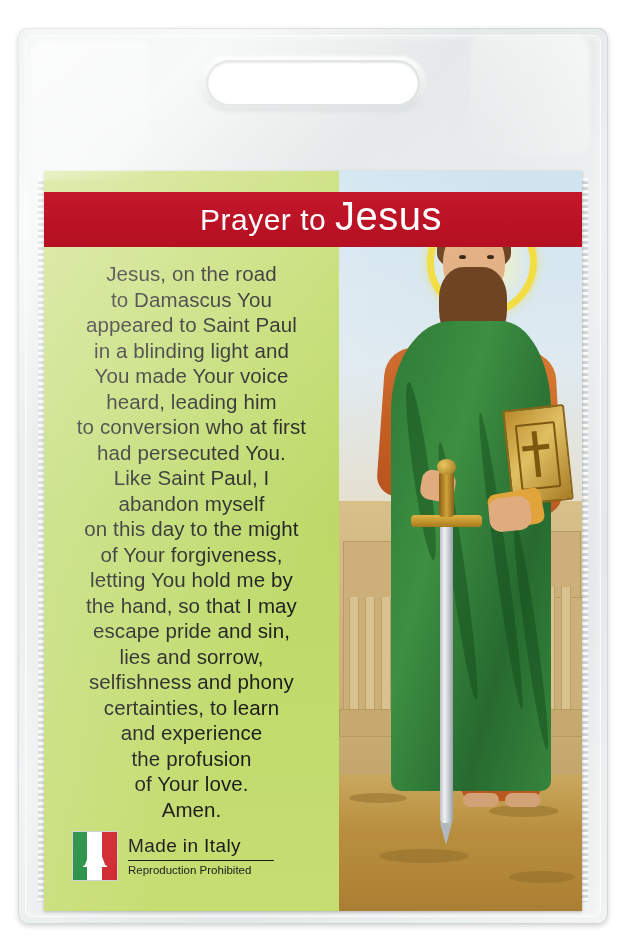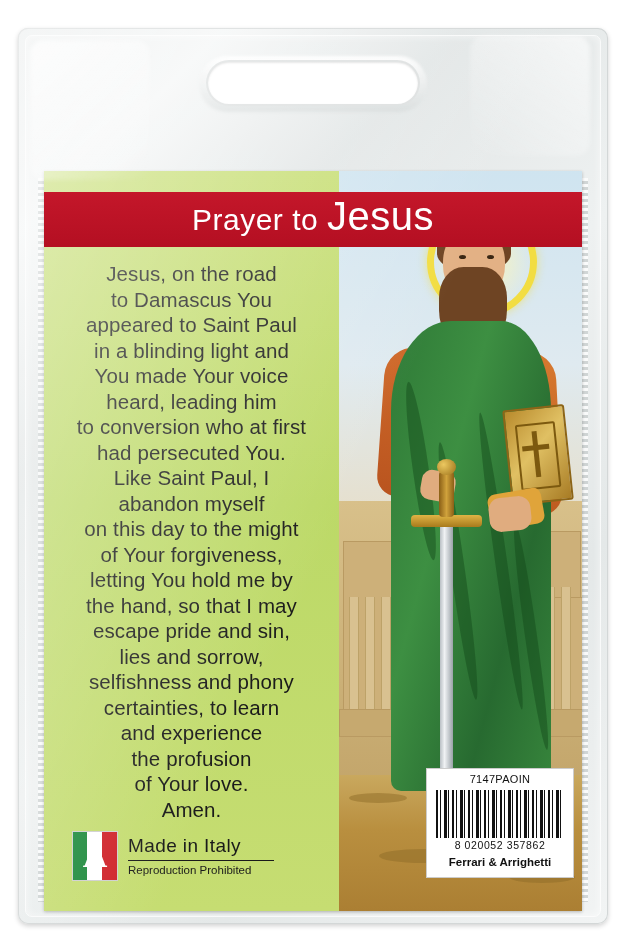--- a/index.html
+++ b/index.html
@@ -130,20 +130,21 @@
     left: 0;
     top: 0;
     width: 538px;
     height: 55px;
     line-height: 55px;
     text-align: center;
     color: #ffffff;
     font-size: 30px;
     letter-spacing: 0.5px;
     white-space: nowrap;
+    padding-left: 8px;
   }
   .title-text .big {
     font-size: 40px;
     line-height: 40px;
   }
 
   
   .prayer {
     position: absolute;
     left: 6px;
@@ -598,26 +599,20 @@
           <div class="r"></div>
         <div class="letter">A</div>
       </div>
       <div class="made-text">
         <div class="m1">Made in Italy</div>
         <div class="rule"></div>
         <div class="m2">Reproduction Prohibited</div>
       </div>
     </div>
 
-    <div class="barcode-label">
-      <div class="barcode-sku">7147PAOIN</div>
-      <div class="barcode-bars"></div>
-      <div class="barcode-num">8 020052 357862</div>
-      <div class="barcode-brand">Ferrari &amp; Arrighetti</div>
-    </div>
 
   </div>
 
   <div class="glare g1"></div>
   <div class="glare g2"></div>
   <div class="glare g3"></div>
 
 </div>
 
 </body></html>

